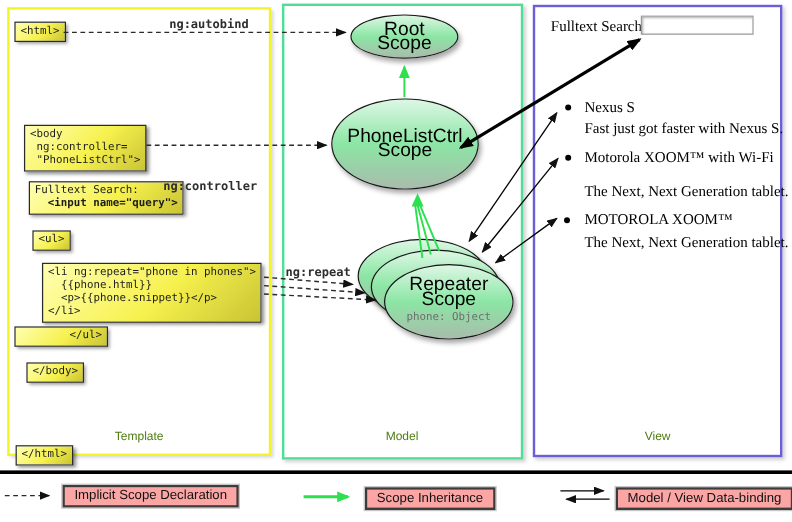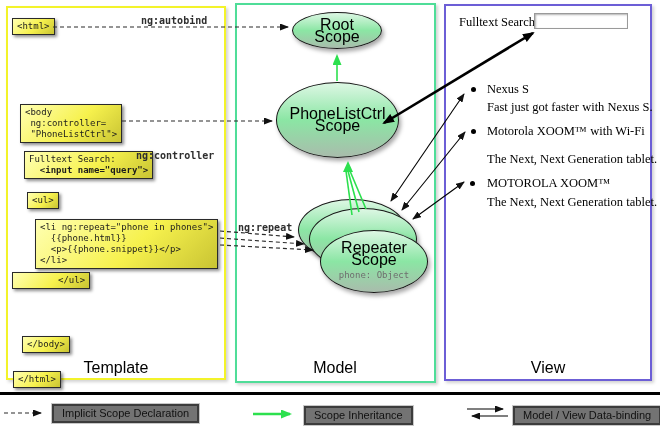--- a/index.html
+++ b/index.html
@@ -5,21 +5,21 @@
   * { margin:0; padding:0; box-sizing:border-box; }
   html,body { background:#fff; }
   body { font-family:"Liberation Sans", sans-serif; }
   #canvas { position:relative; width:660px; height:435px; background:#fff; overflow:hidden; }
 
   
   .col-rect { position:absolute; background:#fff; box-shadow:2px 2px 3px rgba(0,0,0,0.18); }
   #template-rect { left:6px; top:6px; width:220px; height:374px; border:2px solid #f3f32a; }
   #model-rect    { left:235px; top:3px; width:201px; height:380px; border:2px solid #4fdd98; }
   #view-rect     { left:444px; top:4px; width:208px; height:377px; border:2px solid #6c5ed6; }
-  .col-title { position:absolute; font-size:16px; color:#000000; transform:translateX(-50%); white-space:nowrap; }
+  .col-title { position:absolute; font-size:10px; color:#4d7c0f; transform:translateX(-50%); white-space:nowrap; }
   #template-title { left:116px; top:359px; }
   #model-title    { left:335px; top:359px; }
   #view-title     { left:548px; top:359px; }
 
   
   .code-box { position:absolute; font-family:"DejaVu Sans Mono", monospace; font-size:9px;
               line-height:11px; color:#1c1c1c; padding:2px 4px;
               background:linear-gradient(135deg,#ffffb2 0%,#f6f14d 55%,#c9c433 100%);
               border:1px solid #2a2a2a; box-shadow:2px 2px 3px rgba(0,0,0,0.45); }
   .code-line { white-space:pre; }
@@ -36,36 +36,36 @@
            display:flex; flex-direction:column; align-items:center; justify-content:center;
            text-align:center; }
   .scope .t { font-size:16px; line-height:12px; color:#000; }
   .scope .p { font-family:"DejaVu Sans Mono", monospace; font-size:9px; line-height:11px; }
   .scope .p.bold { font-weight:bold; color:#000; }
   .scope .p.gray { color:#6e6e6e; }
   #root-scope  { left:292px; top:12px;  width:90px;  height:37px; }
   #plc-scope   { left:276px; top:82px;  width:123px; height:76px; }
   #rep-back2   { left:298px; top:199px; width:108px; height:62px; }
   #rep-back1   { left:309px; top:208px; width:108px; height:62px; }
-  #rep-front   { left:320px; top:230px; width:108px; height:63px; }
+  #rep-front   { left:320px; top:220px; width:108px; height:63px; }
   .props { margin-top:4px; }
 
   
   .serif { font-family:"Liberation Serif", serif; color:#000; }
   #search-label { position:absolute; left:459px; top:15px; font-size:12.5px; }
   #search-input { position:absolute; left:534px; top:13px; width:94px; height:16px;
                   border:1px solid #9a9a9a; box-shadow:inset 1px 1px 2px rgba(0,0,0,0.3);
                   background:#fff; font-size:11px; padding:0 2px; }
   .bullet-dot { position:absolute; width:5px; height:5px; border-radius:50%; background:#000; }
   .v-name { position:absolute; left:487px; font-size:12.5px; white-space:nowrap; }
   .v-desc { position:absolute; left:487px; font-size:12.5px; white-space:nowrap; }
 
   
   #legend-sep { position:absolute; left:0; top:392px; width:660px; height:3px; background:#000; }
-  .legend-box { position:absolute; font-size:11px; color:#111; background:#737373;
+  .legend-box { position:absolute; font-size:11px; color:#111; background:#fca5a5;
                 border:2px solid #3c3c3c; outline:1px solid #c8c8c8; padding:1px 8px 2px 8px;
                 white-space:nowrap; }
   #legend-implicit { left:52px;  top:404px; }
   #legend-inherit  { left:304px; top:406px; }
   #legend-binding  { left:513px; top:406px; }
 
   
   #overlay { position:absolute; left:0; top:0; width:660px; height:435px; pointer-events:none; }
   .dashline { stroke:#2b2b2b; stroke-width:1.2; stroke-dasharray:4,3; fill:none; }
   .greenline { stroke:#2ce04e; stroke-width:1.6; fill:none; }
@@ -108,21 +108,21 @@
     <div class="code-line">&lt;li ng:repeat="phone in phones"&gt;</div>
     <div class="code-line">  {{phone.html}}</div>
     <div class="code-line">  &lt;p&gt;{{phone.snippet}}&lt;/p&gt;</div>
     <div class="code-line">&lt;/li&gt;</div>
   </div>
 
   <div class="code-box" style="left:12px; top:272px;padding-left:45px;">
     <div class="code-line">&lt;/ul&gt;</div>
   </div>
 
-  <div class="code-box" style="left:22px; top:302px;margin-top:34px;">
+  <div class="code-box" style="left:22px; top:302px;">
     <div class="code-line">&lt;/body&gt;</div>
   </div>
 
   <div class="code-box" style="left:13px; top:331px;margin-top:40px;">
     <div class="code-line">&lt;/html&gt;</div>
   </div>
 
   <div class="conn-label" style="left:141px; top:15px;">ng:autobind</div>
   <div class="conn-label" style="left:136px; top:109px;margin-top:41px;">ng:controller</div>
   <div class="conn-label" style="left:238px; top:222px;">ng:repeat</div>

